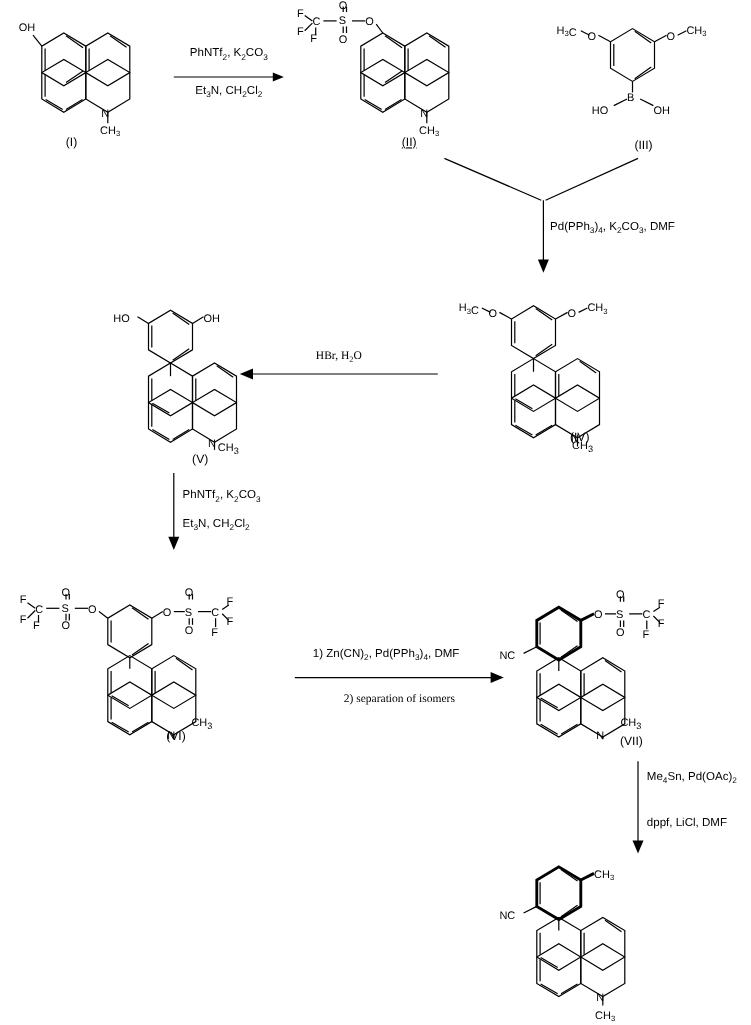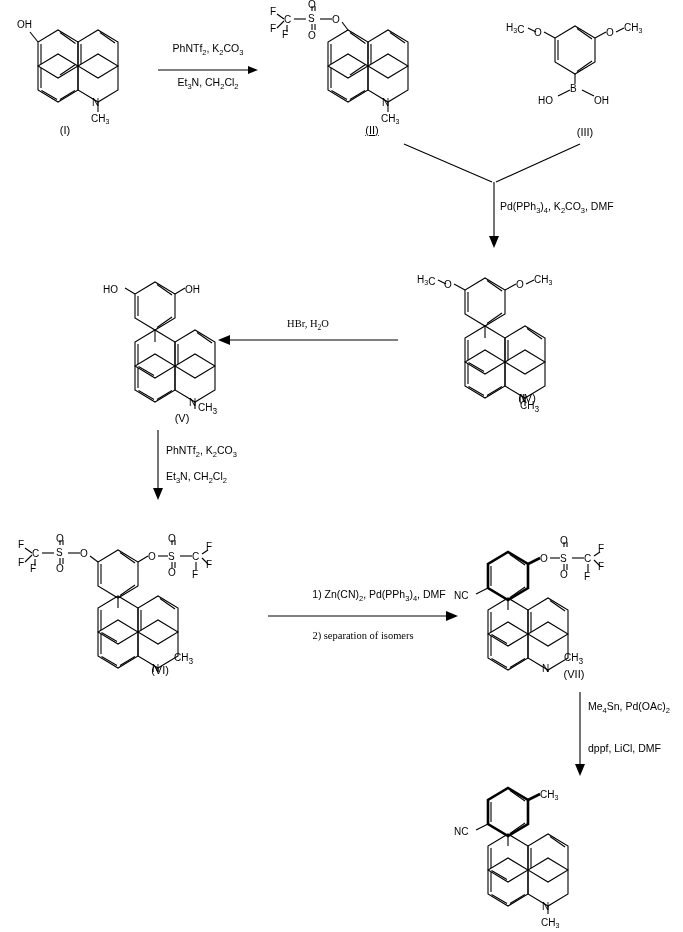--- a/index.html
+++ b/index.html
@@ -290,21 +290,21 @@
   </div>
   <div class="lbl" style="left:174px;top:652px;">CH<sub>3</sub></div>
   <div class="roman" style="left:138px;top:664px;width:44px;">(VI)</div>
 
   <div class="node arrow" style="left:268px;top:606px;">
     <svg width="190" height="20" viewBox="0 0 190 20">
       <line x1="0" y1="10" x2="180" y2="10"></line>
       <polygon points="190,10 178,5 178,15"></polygon>
     </svg>
   </div>
-  <div class="cond" style="left:284px;top:588px;width:190px;"><span>1) Zn(CN)<sub>2</sub>, Pd(PPh<sub>3</sub>)<sub>4</sub>, DMF</span></div>
+  <div class="cond" style="left:256px;top:588px;width:190px;"><span>1) Zn(CN)<sub>2</sub>, Pd(PPh<sub>3</sub>)<sub>4</sub>, DMF</span></div>
   <div class="cond" style="left:268px;top:630px;width:190px;font-family:Liberation Serif, serif;"><span>2) separation of isomers</span></div>
 
   <div class="node" style="left:448px;top:512px;">
     <svg width="230" height="160" viewBox="0 0 230 160">
 
       <polygon class="sb" points="40,52 40,76 60,88 80,76 80,52 60,40"></polygon>
       <line class="s" x1="43" y1="54" x2="43" y2="74"></line>
       <line class="s" x1="62" y1="42.5" x2="77" y2="53"></line>
       <line class="s" x1="77" y1="75" x2="62" y2="85.5"></line>
 

